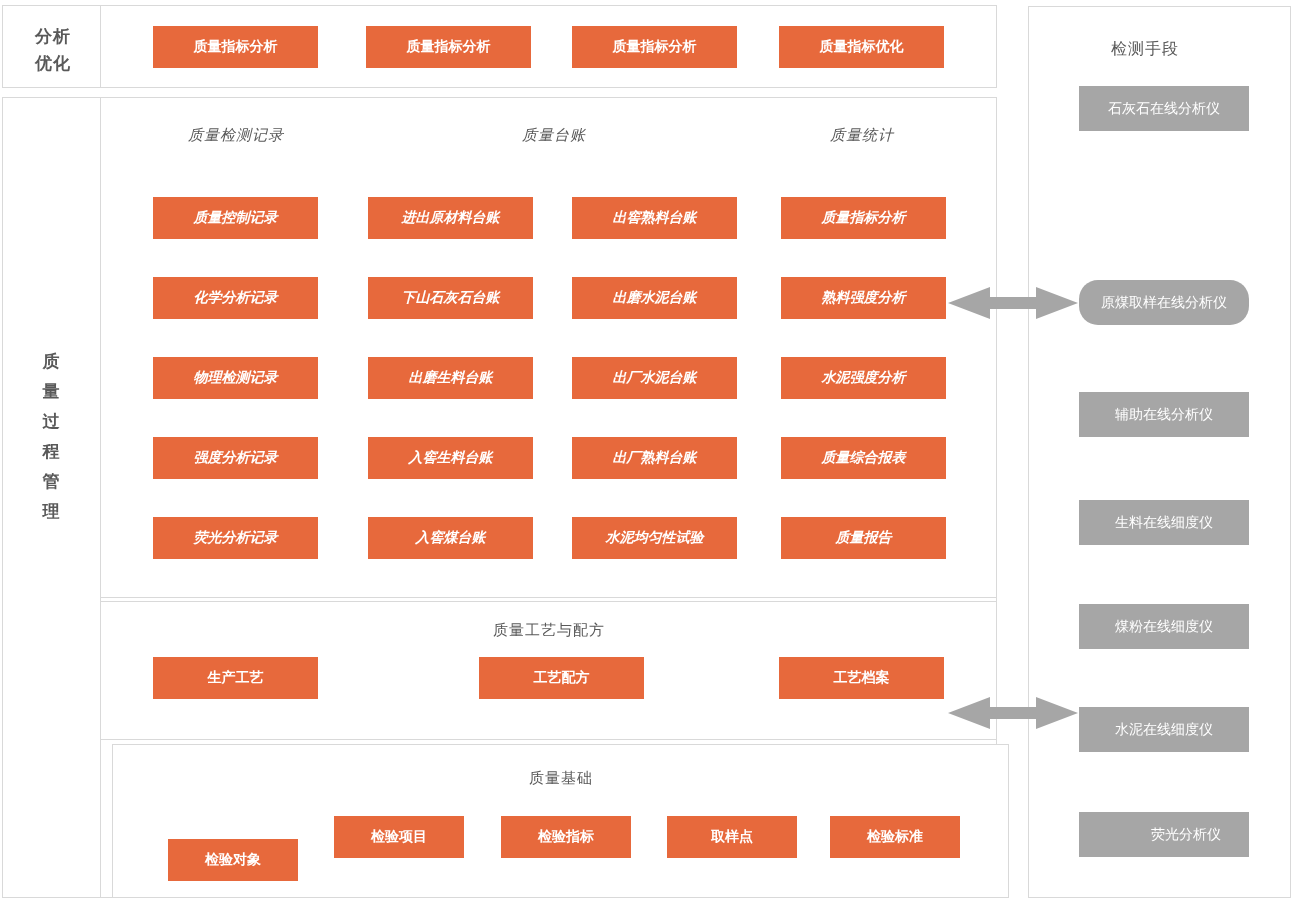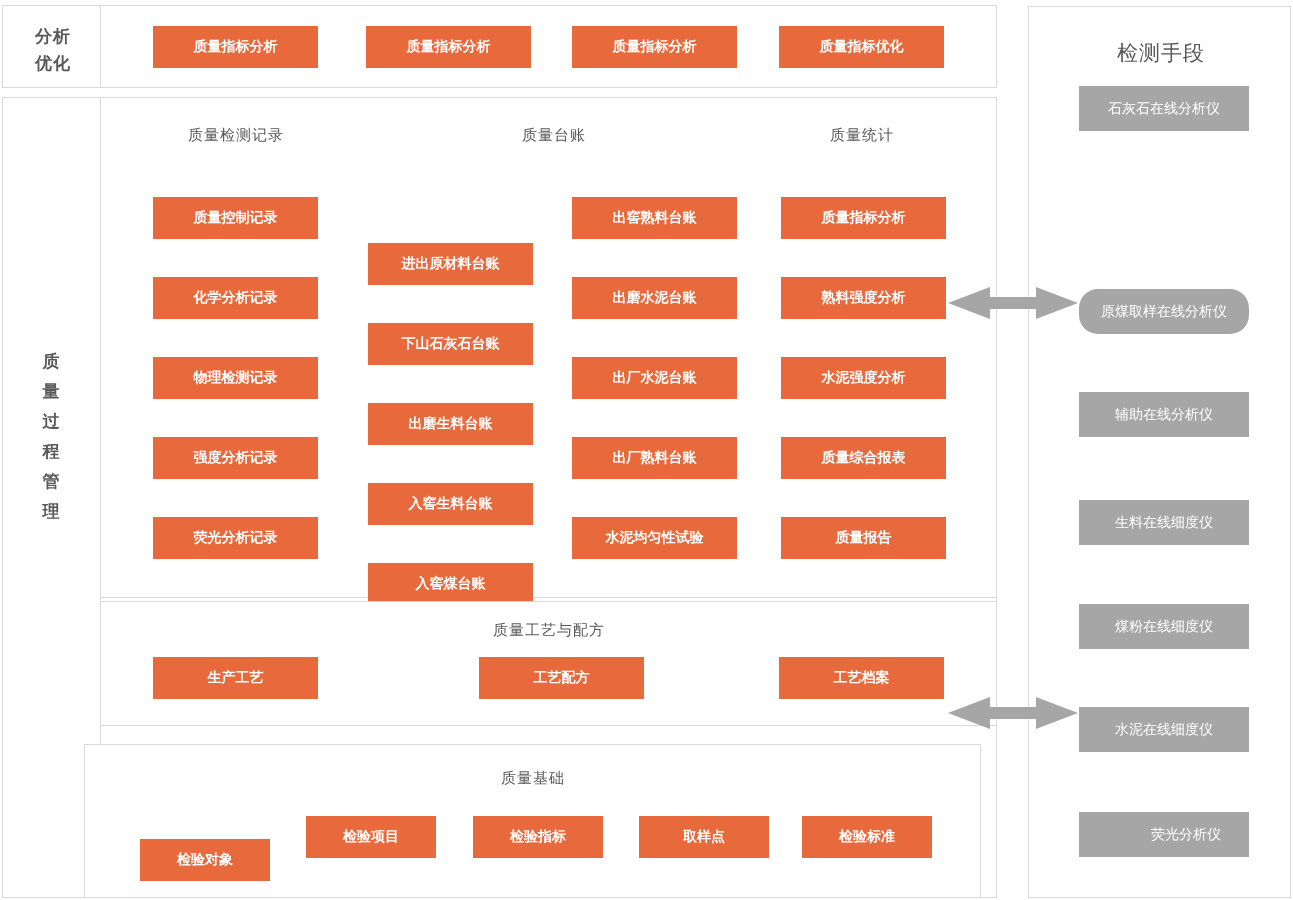--- a/index.html
+++ b/index.html
@@ -12,30 +12,30 @@
   .orange{background:#e7693c;width:165px;height:42px;font-size:14px;font-weight:bold;}
   .gray{background:#a6a6a6;width:170px;height:45px;font-size:14px;font-weight:normal;}
   .sec-title{position:absolute;transform:translateX(-50%);color:#595959;font-size:15px;
              letter-spacing:1px;white-space:nowrap;}
   .big-label{position:absolute;color:#595959;font-weight:bold;font-size:17px;
              text-align:center;letter-spacing:1px;}
   .big-label div{line-height:27px;}
   .vert-label{position:absolute;color:#595959;font-weight:bold;font-size:17px;text-align:center;}
   .vert-label div{line-height:30px;}
   
-  .c1{left:52px;} .c2{left:267px;margin-top:46px;} .c3{left:471px;} .c4{left:680px;}
+  .c1{left:52px;} .c2{left:267px;} .c3{left:471px;} .c4{left:680px;}
   .r1{top:99px;} .r2{top:179px;} .r3{top:259px;} .r4{top:339px;} .r5{top:419px;}
   
   .k1{left:52px;} .k2{left:378px;} .k3{left:678px;}
   
   .b{width:130px;}
   .b1{left:55px;} .b2{left:221px;} .b3{left:388px;} .b4{left:554px;} .b5{left:717px;}
   
   .d{left:50px;font-family:Liberation Mono, monospace;}
-  .d1{top:79px;} .d2{top:177px;} .d3{top:282px;border-radius:19px;} .d4{top:385px;}
+  .d1{top:79px;} .d2{top:177px;} .d3{top:273px;border-radius:19px;} .d4{top:385px;}
   .d5{top:493px;} .d6{top:597px;} .d7{top:700px;text-align:right;} .d8{top:805px;padding-left:44px;}
   .arrow{position:absolute;width:130px;height:32px;}
 </style>
 </head>
 <body>
 
 <div id="canvas">
 
   <div class="box" style="left:2px;top:5px;width:995px;height:83px;">
     <div class="big-label" style="left:8px;top:17px;width:84px;">
@@ -54,21 +54,21 @@
 
   <div class="vert-label" style="left:20px;top:347px;width:62px;">
     <div>质</div>
     <div>量</div>
     <div>过</div>
     <div>程</div>
     <div>管</div>
     <div>理</div>
   </div>
 
-  <div class="box" style="left:100px;top:97px;width:897px;height:501px;">
+  <div class="box" style="left:100px;top:97px;width:897px;height:501px;font-style:italic;">
     <div class="sec-title" style="left:135px;top:28px;">质量检测记录</div>
     <div class="sec-title" style="left:453px;top:28px;">质量台账</div>
     <div class="sec-title" style="left:761px;top:28px;">质量统计</div>
 
     <div class="node orange c1 r1">质量控制记录</div>
     <div class="node orange c2 r1">进出原材料台账</div>
     <div class="node orange c3 r1">出窖熟料台账</div>
     <div class="node orange c4 r1">质量指标分析</div>
 
     <div class="node orange c1 r2">化学分析记录</div>
@@ -85,38 +85,38 @@
     <div class="node orange c2 r4">入窖生料台账</div>
     <div class="node orange c3 r4">出厂熟料台账</div>
     <div class="node orange c4 r4">质量综合报表</div>
 
     <div class="node orange c1 r5">荧光分析记录</div>
     <div class="node orange c2 r5">入窖煤台账</div>
     <div class="node orange c3 r5">水泥均匀性试验</div>
     <div class="node orange c4 r5">质量报告</div>
   </div>
 
-  <div class="box" style="left:100px;top:601px;width:897px;height:125px;">
+  <div class="box" style="left:100px;top:601px;width:897px;height:139px;">
     <div class="sec-title" style="left:448px;top:19px;">质量工艺与配方</div>
     <div class="node orange k1" style="top:55px;">生产工艺</div>
     <div class="node orange k2" style="top:55px;">工艺配方</div>
     <div class="node orange k3" style="top:55px;">工艺档案</div>
   </div>
 
-  <div class="box" style="left:84px;top:744px;width:897px;height:154px;padding-left:12px;">
+  <div class="box" style="left:112px;top:744px;width:897px;height:154px;padding-left:12px;">
     <div class="sec-title" style="left:448px;top:24px;">质量基础</div>
     <div class="node orange b b1" style="top:71px;margin-top:23px;">检验对象</div>
     <div class="node orange b b2" style="top:71px;">检验项目</div>
     <div class="node orange b b3" style="top:71px;">检验指标</div>
     <div class="node orange b b4" style="top:71px;">取样点</div>
     <div class="node orange b b5" style="top:71px;">检验标准</div>
   </div>
 
   <div class="box" style="left:1028px;top:6px;width:263px;height:892px;">
-    <div class="sec-title" style="left:132px;top:32px;font-size:21px;">检测手段</div>
+    <div class="sec-title" style="left:116px;top:32px;font-size:16px;">检测手段</div>
     <div class="node gray d d1">石灰石在线分析仪</div>
     <div class="node gray d d3">原煤取样在线分析仪</div>
     <div class="node gray d d4">辅助在线分析仪</div>
     <div class="node gray d d5">生料在线细度仪</div>
     <div class="node gray d d6">煤粉在线细度仪</div>
     <div class="node gray d d7">水泥在线细度仪</div>
     <div class="node gray d d8">荧光分析仪</div>
   </div>
 
   <svg class="arrow" style="left:948px;top:287px;" viewBox="0 0 130 32" aria-hidden="true">

